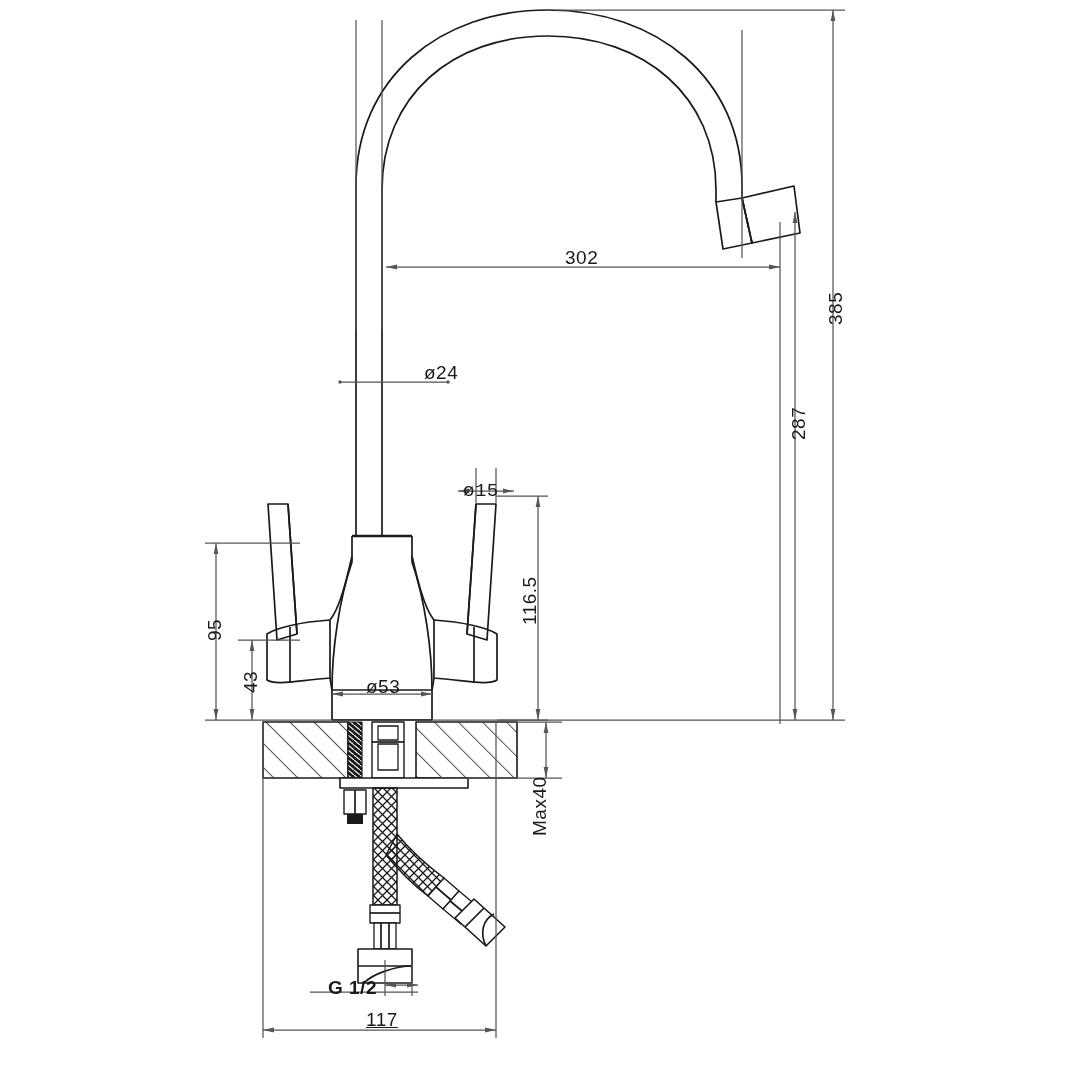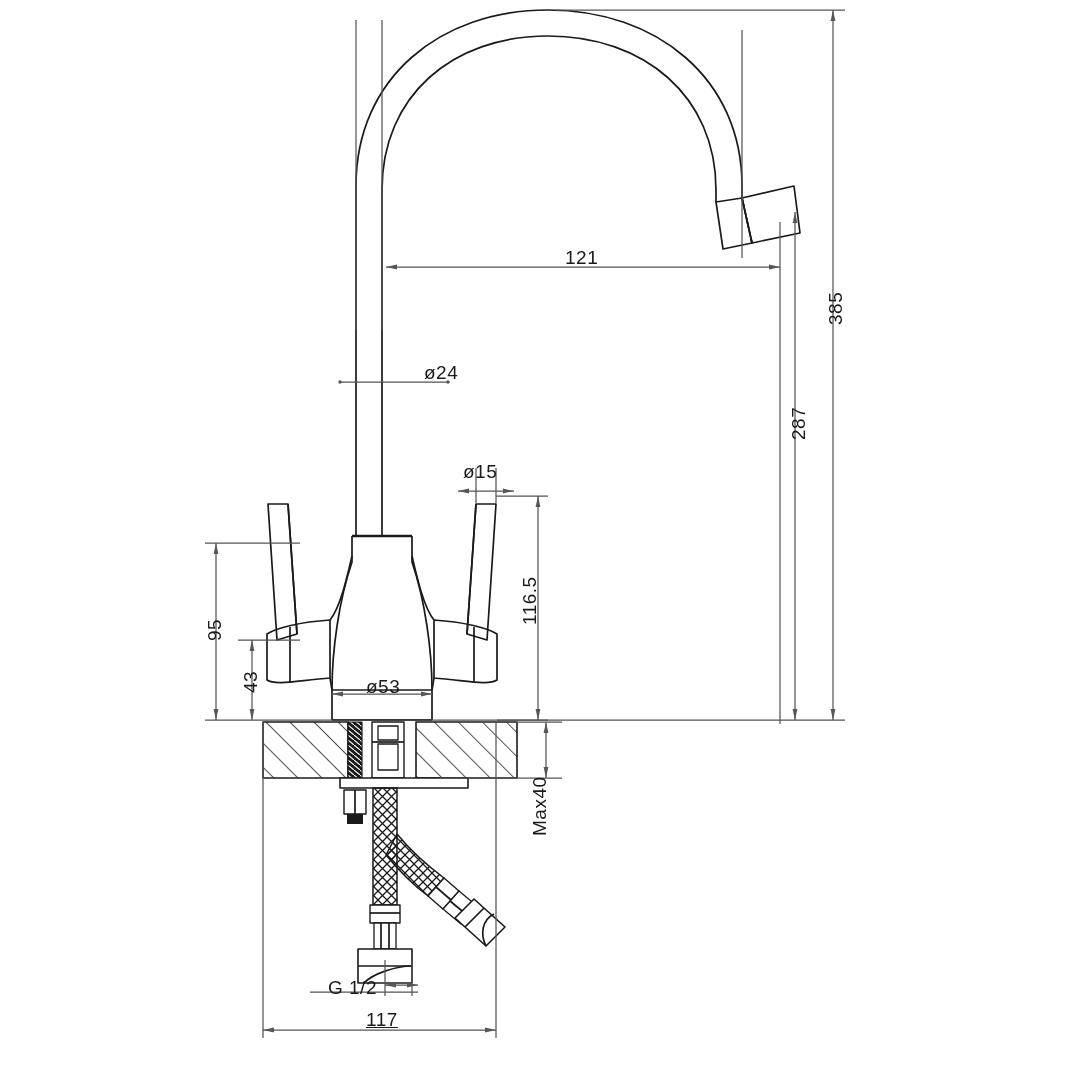--- a/index.html
+++ b/index.html
@@ -224,37 +224,37 @@
       <line x1="385" y1="985" x2="418" y2="985" marker-start="url(#arrR)" marker-end="url(#arrL)"></line>
       <line x1="385" y1="960" x2="385" y2="996"></line>
       <line x1="412" y1="960" x2="412" y2="996"></line>
 
       <line x1="263" y1="722" x2="263" y2="1038"></line>
       <line x1="496" y1="722" x2="496" y2="1038"></line>
       <line x1="263" y1="1030" x2="496" y2="1030" marker-start="url(#arrR)" marker-end="url(#arrL)"></line>
     </g>
   </svg>
 
-  <div class="dim-label" style="left:565px; top:248px;">121</div>
+  <div class="dim-label" style="left:565px; top:248px;">302</div>
 
   <div class="dim-label vert" style="left:826px; top:325px;">385</div>
 
   <div class="dim-label vert" style="left:789px; top:440px;">287</div>
 
   <div class="dim-label" style="left:424px; top:363px;">ø24</div>
 
-  <div class="dim-label" style="left:463px; top:462px;">ø15</div>
+  <div class="dim-label" style="left:463px; top:482px;font-family:Liberation Mono, monospace;">ø15</div>
 
   <div class="dim-label vert" style="left:520px; top:625px;">116.5</div>
 
   <div class="dim-label vert" style="left:205px; top:641px;">95</div>
 
   <div class="dim-label vert" style="left:241px; top:693px;">43</div>
 
   <div class="dim-label" style="left:366px; top:677px;text-align:center;">ø53</div>
 
   <div class="dim-label vert" style="left:530px; top:836px;">Max40</div>
 
-  <div class="dim-label" style="left:328px; top:978px;">G 1/2</div>
+  <div class="dim-label" style="left:328px; top:978px;font-weight:bold;">G 1/2</div>
 
   <div class="dim-label" style="left:366px; top:1010px;text-decoration:underline;">117</div>
 
 </div>
 
 </body></html>

